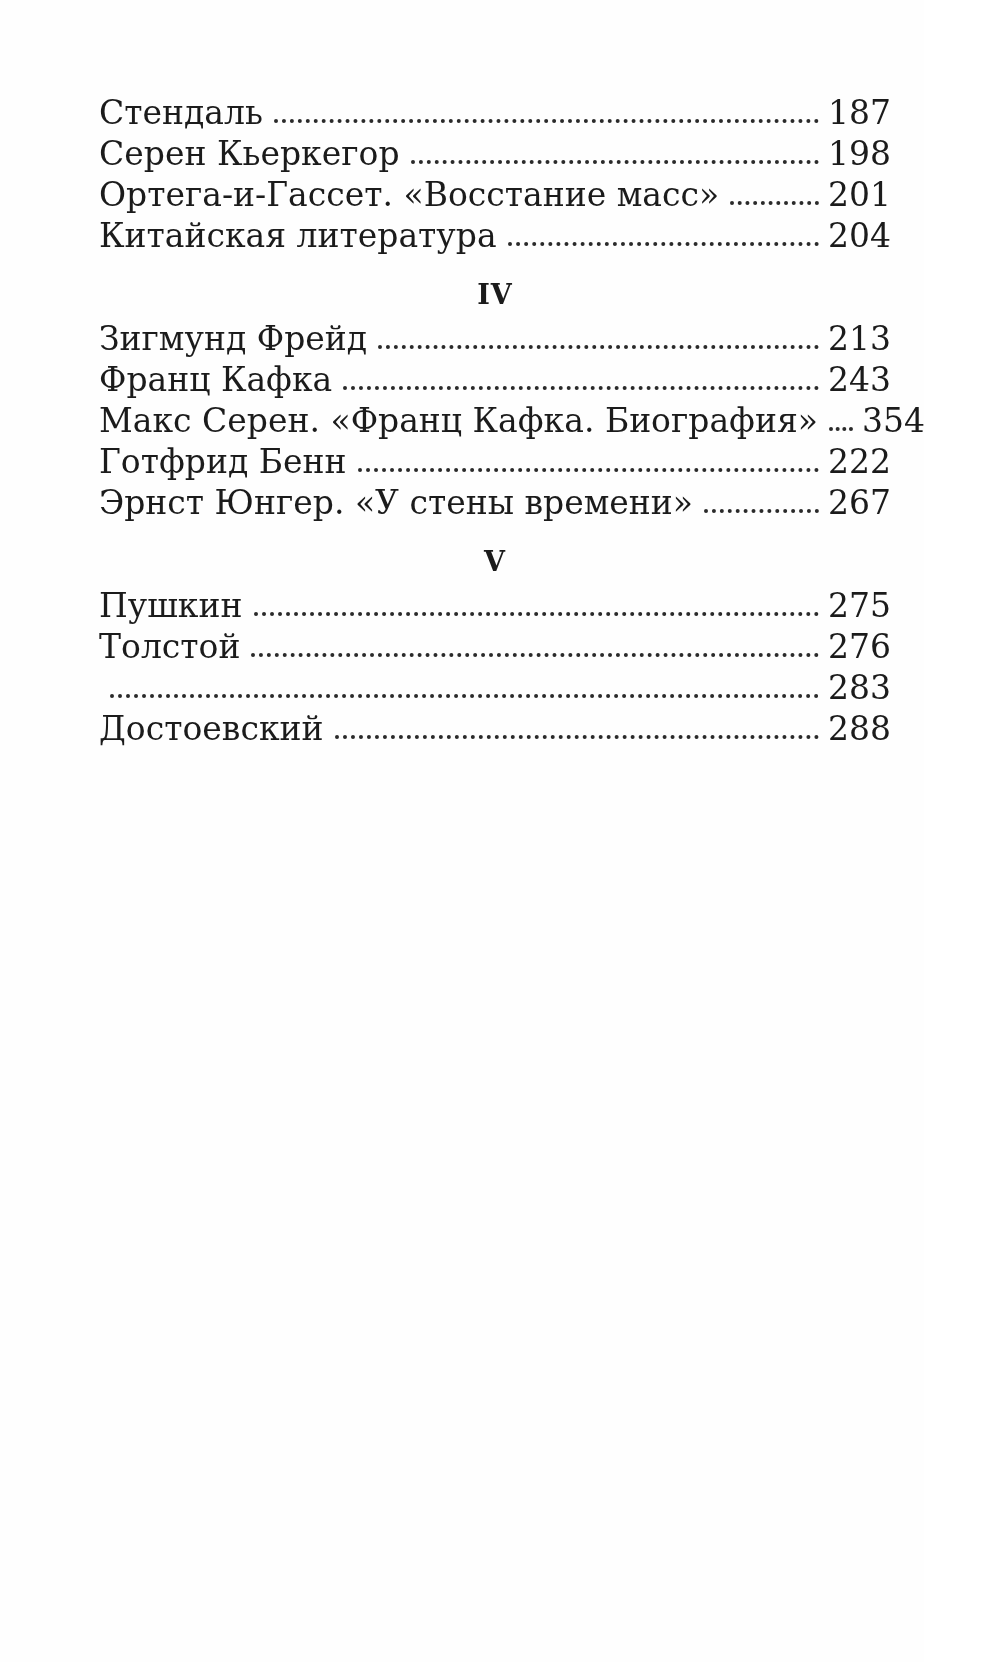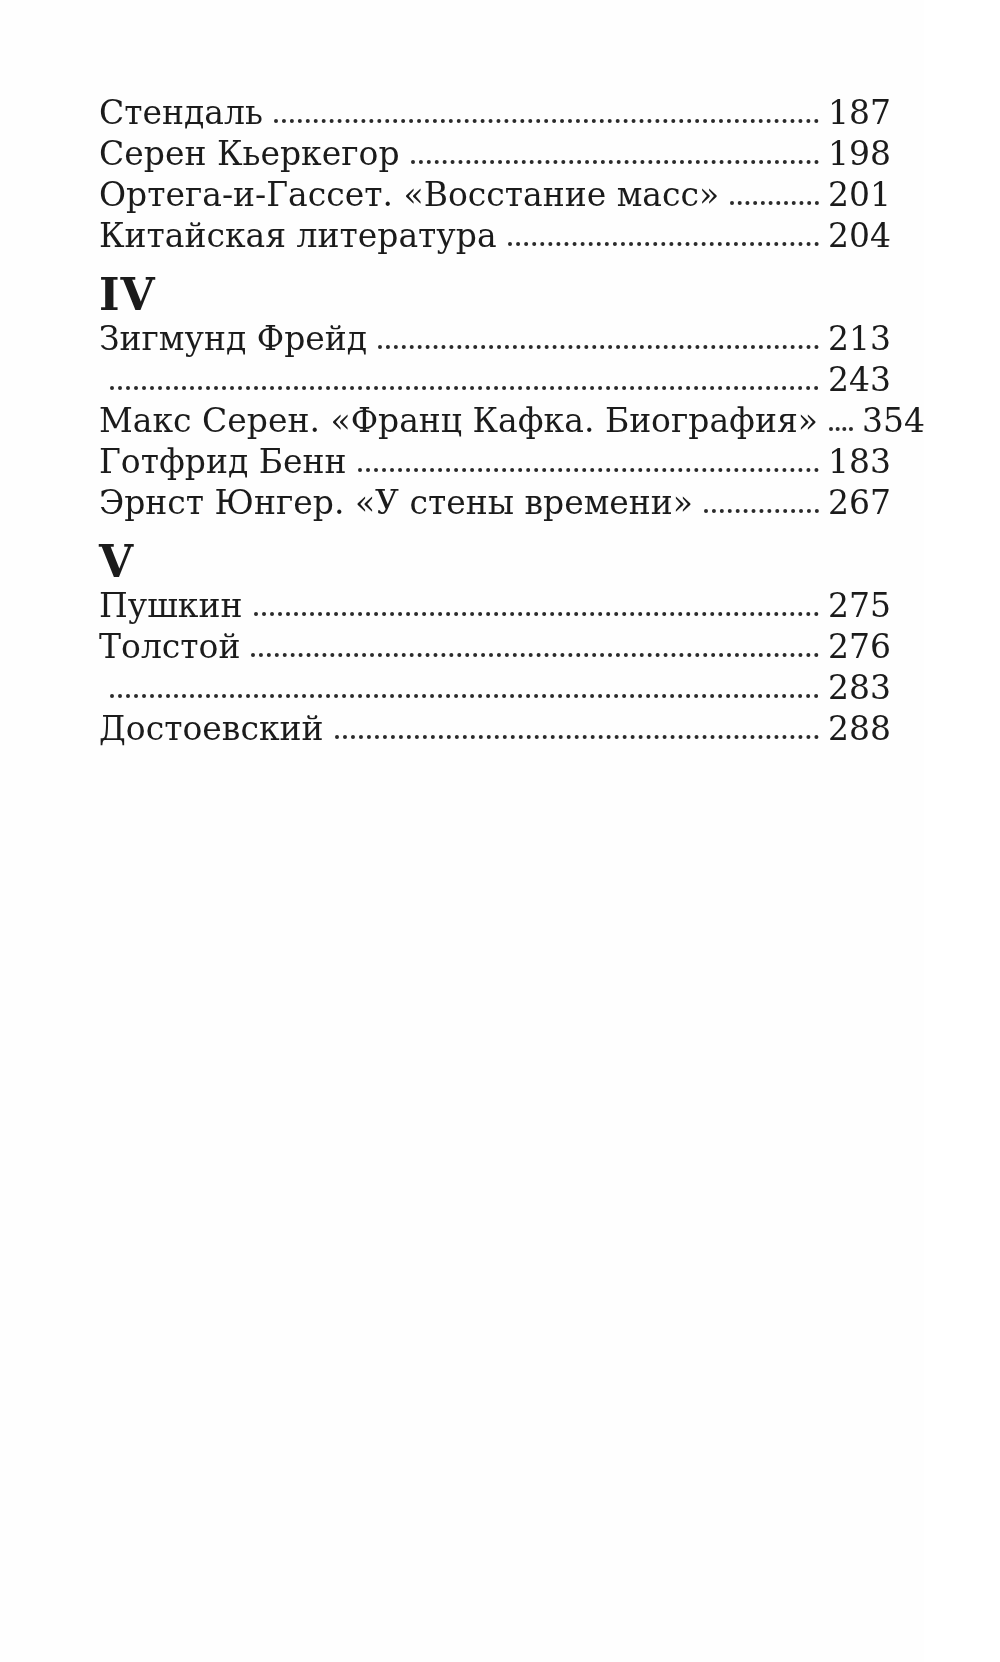--- a/index.html
+++ b/index.html
@@ -38,27 +38,28 @@
     min-width: 24px;
     border-bottom: 4px dotted #2a2a2a;
     margin: 0 9px 10px 11px;
   }
   .pagenum {
     flex: 0 0 auto;
     min-width: 56px;
     text-align: left;
   }
   .sec-header {
-    font-size: 44px;
+    font-size: 27px;
     font-weight: bold;
     height: 42px;
     line-height: 42px;
     margin-top: 18px;
     margin-bottom: 2px;
     letter-spacing: 1px;
+    text-align: center;
   }
 </style>
 </head>
 <body>
 
 <div class="page">
   <div class="content">
 
     <div class="row">
       <span class="title">Стендаль</span>
@@ -82,32 +83,33 @@
     </div>
 
     <div class="sec-header">IV</div>
 
     <div class="row">
       <span class="title">Зигмунд Фрейд</span>
       <span class="leader"></span>
       <span class="pagenum">213</span>
     </div>
     <div class="row">
+      <span class="title">Франц Кафка</span>
       <span class="leader"></span>
       <span class="pagenum">243</span>
     </div>
     <div class="row">
       <span class="title">Макс Серен. «Франц Кафка. Биография»</span>
       <span class="leader"></span>
       <span class="pagenum">354</span>
     </div>
     <div class="row">
       <span class="title">Готфрид Бенн</span>
       <span class="leader"></span>
-      <span class="pagenum">183</span>
+      <span class="pagenum">222</span>
     </div>
     <div class="row">
       <span class="title">Эрнст Юнгер. «У стены времени»</span>
       <span class="leader"></span>
       <span class="pagenum">267</span>
     </div>
 
     <div class="sec-header">V</div>
 
     <div class="row">

